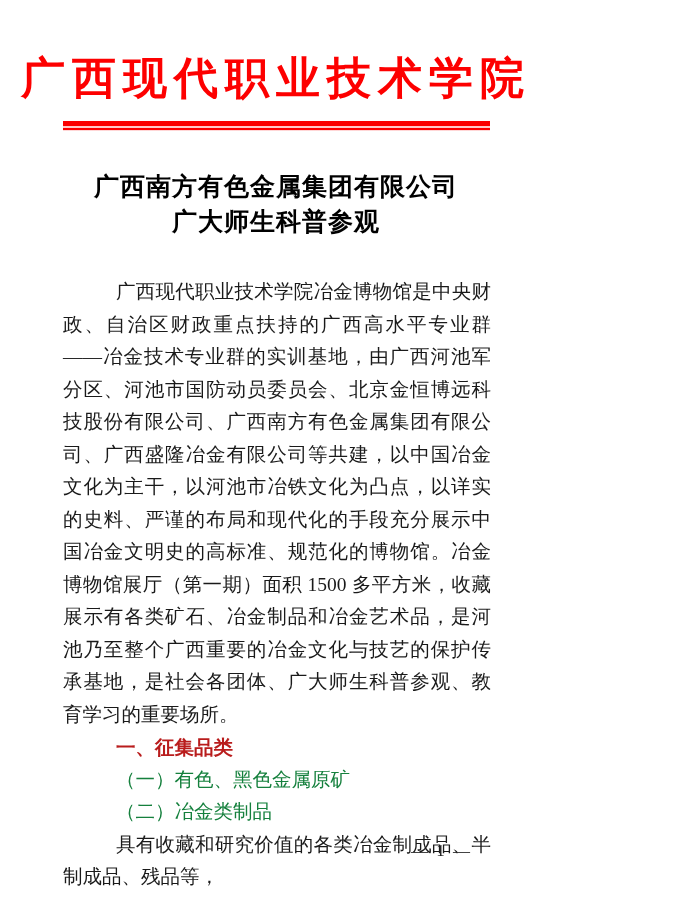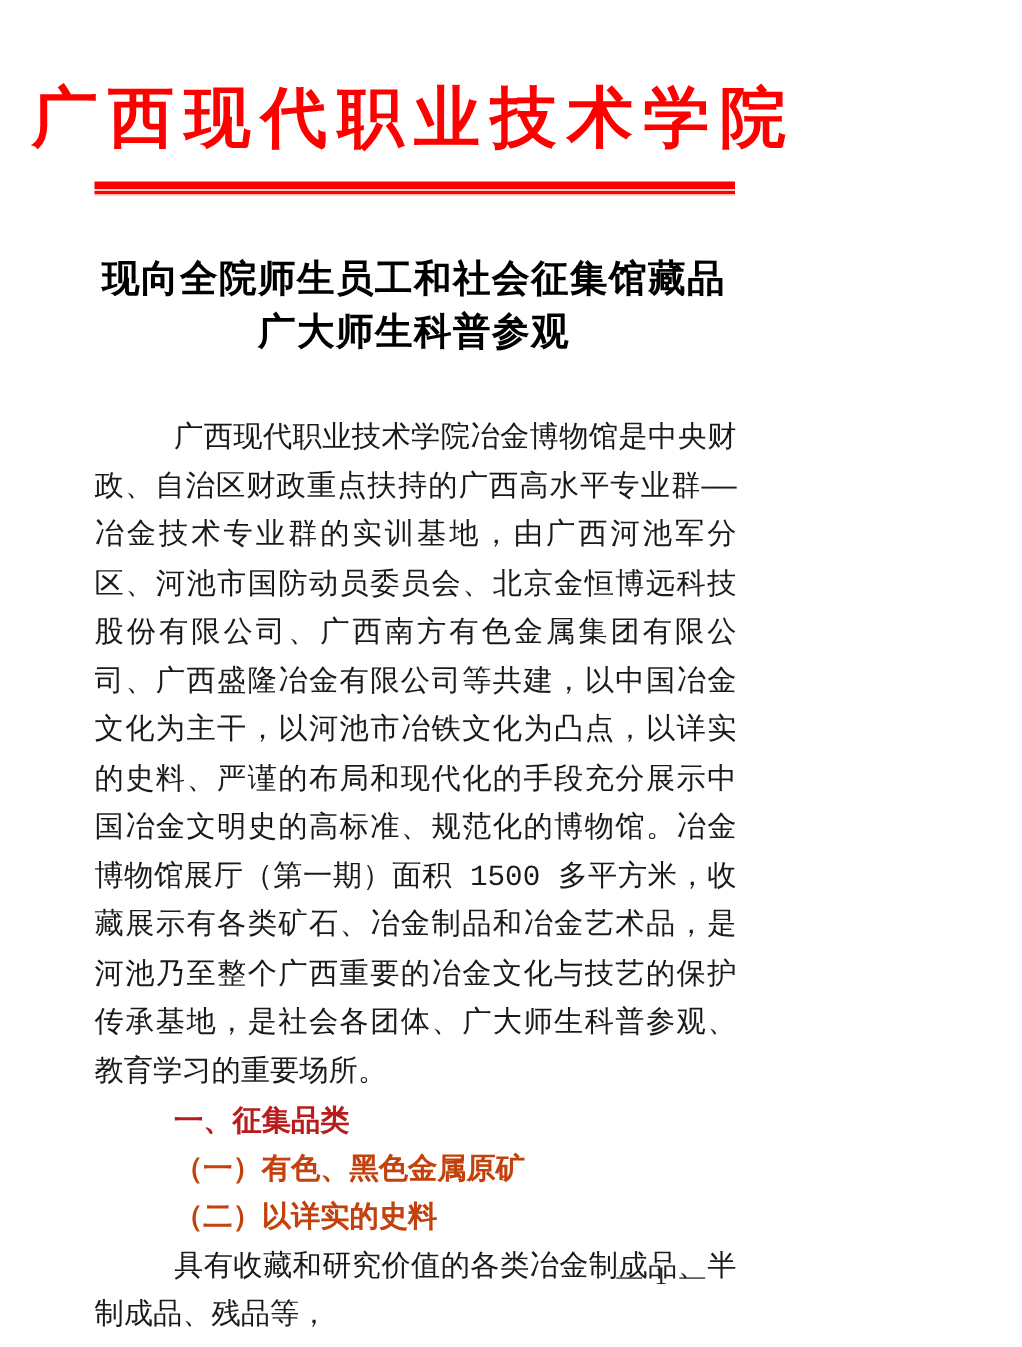--- a/index.html
+++ b/index.html
@@ -65,30 +65,29 @@
   .body-text h2,
   .body-text h3 {
     margin: 0;
     padding: 0;
     text-indent: 53px;
     font-size: 19.5px;
     line-height: 32.5px;
   }
   .para {
     font-weight: normal;
-    font-family: Liberation Mono, monospace;
   }
   .section-heading {
     font-family: "Liberation Sans", "DejaVu Sans", sans-serif;
     font-weight: bold;
     color: #b91c1c;
   }
   .item-heading {
-    font-weight: bold;
-    color: #c2410c;
+    font-weight: normal;
+    color: #15803d;
   }
   
   .page-footer {
     position: absolute;
     top: 841px;
     right: 80px;
     font-size: 17px;
     line-height: 20px;
     color: #222222;
     letter-spacing: 2px;
@@ -99,27 +98,27 @@
 <body>
 
 <div class="page">
 
   <header class="letterhead">
     <div class="letterhead-name">广西现代职业技术学院</div>
     <div class="letterhead-divider"></div>
   </header>
 
   <h1 class="doc-title">
-    <span style="display:block">现向全院师生员工和社会征集馆藏品</span>
+    <span style="display:block">广西南方有色金属集团有限公司</span>
     <span style="display:block">广大师生科普参观</span>
   </h1>
 
   <main class="body-text">
     <p class="para">广西现代职业技术学院冶金博物馆是中央财政、自治区财政重点扶持的广西高水平专业群——冶金技术专业群的实训基地，由广西河池军分区、河池市国防动员委员会、北京金恒博远科技股份有限公司、广西南方有色金属集团有限公司、广西盛隆冶金有限公司等共建，以中国冶金文化为主干，以河池市冶铁文化为凸点，以详实的史料、严谨的布局和现代化的手段充分展示中国冶金文明史的高标准、规范化的博物馆。冶金博物馆展厅（第一期）面积 1500 多平方米，收藏展示有各类矿石、冶金制品和冶金艺术品，是河池乃至整个广西重要的冶金文化与技艺的保护传承基地，是社会各团体、广大师生科普参观、教育学习的重要场所。</p>
     <h2 class="section-heading">一、征集品类</h2>
     <h3 class="item-heading">（一）有色、黑色金属原矿</h3>
-    <h3 class="item-heading">（二）以详实的史料</h3>
+    <h3 class="item-heading">（二）冶金类制品</h3>
     <p class="para">具有收藏和研究价值的各类冶金制成品、半制成品、残品等，</p>
   </main>
 
   <div class="page-footer">— 1 —</div>
 
 </div>
 
 </body></html>

